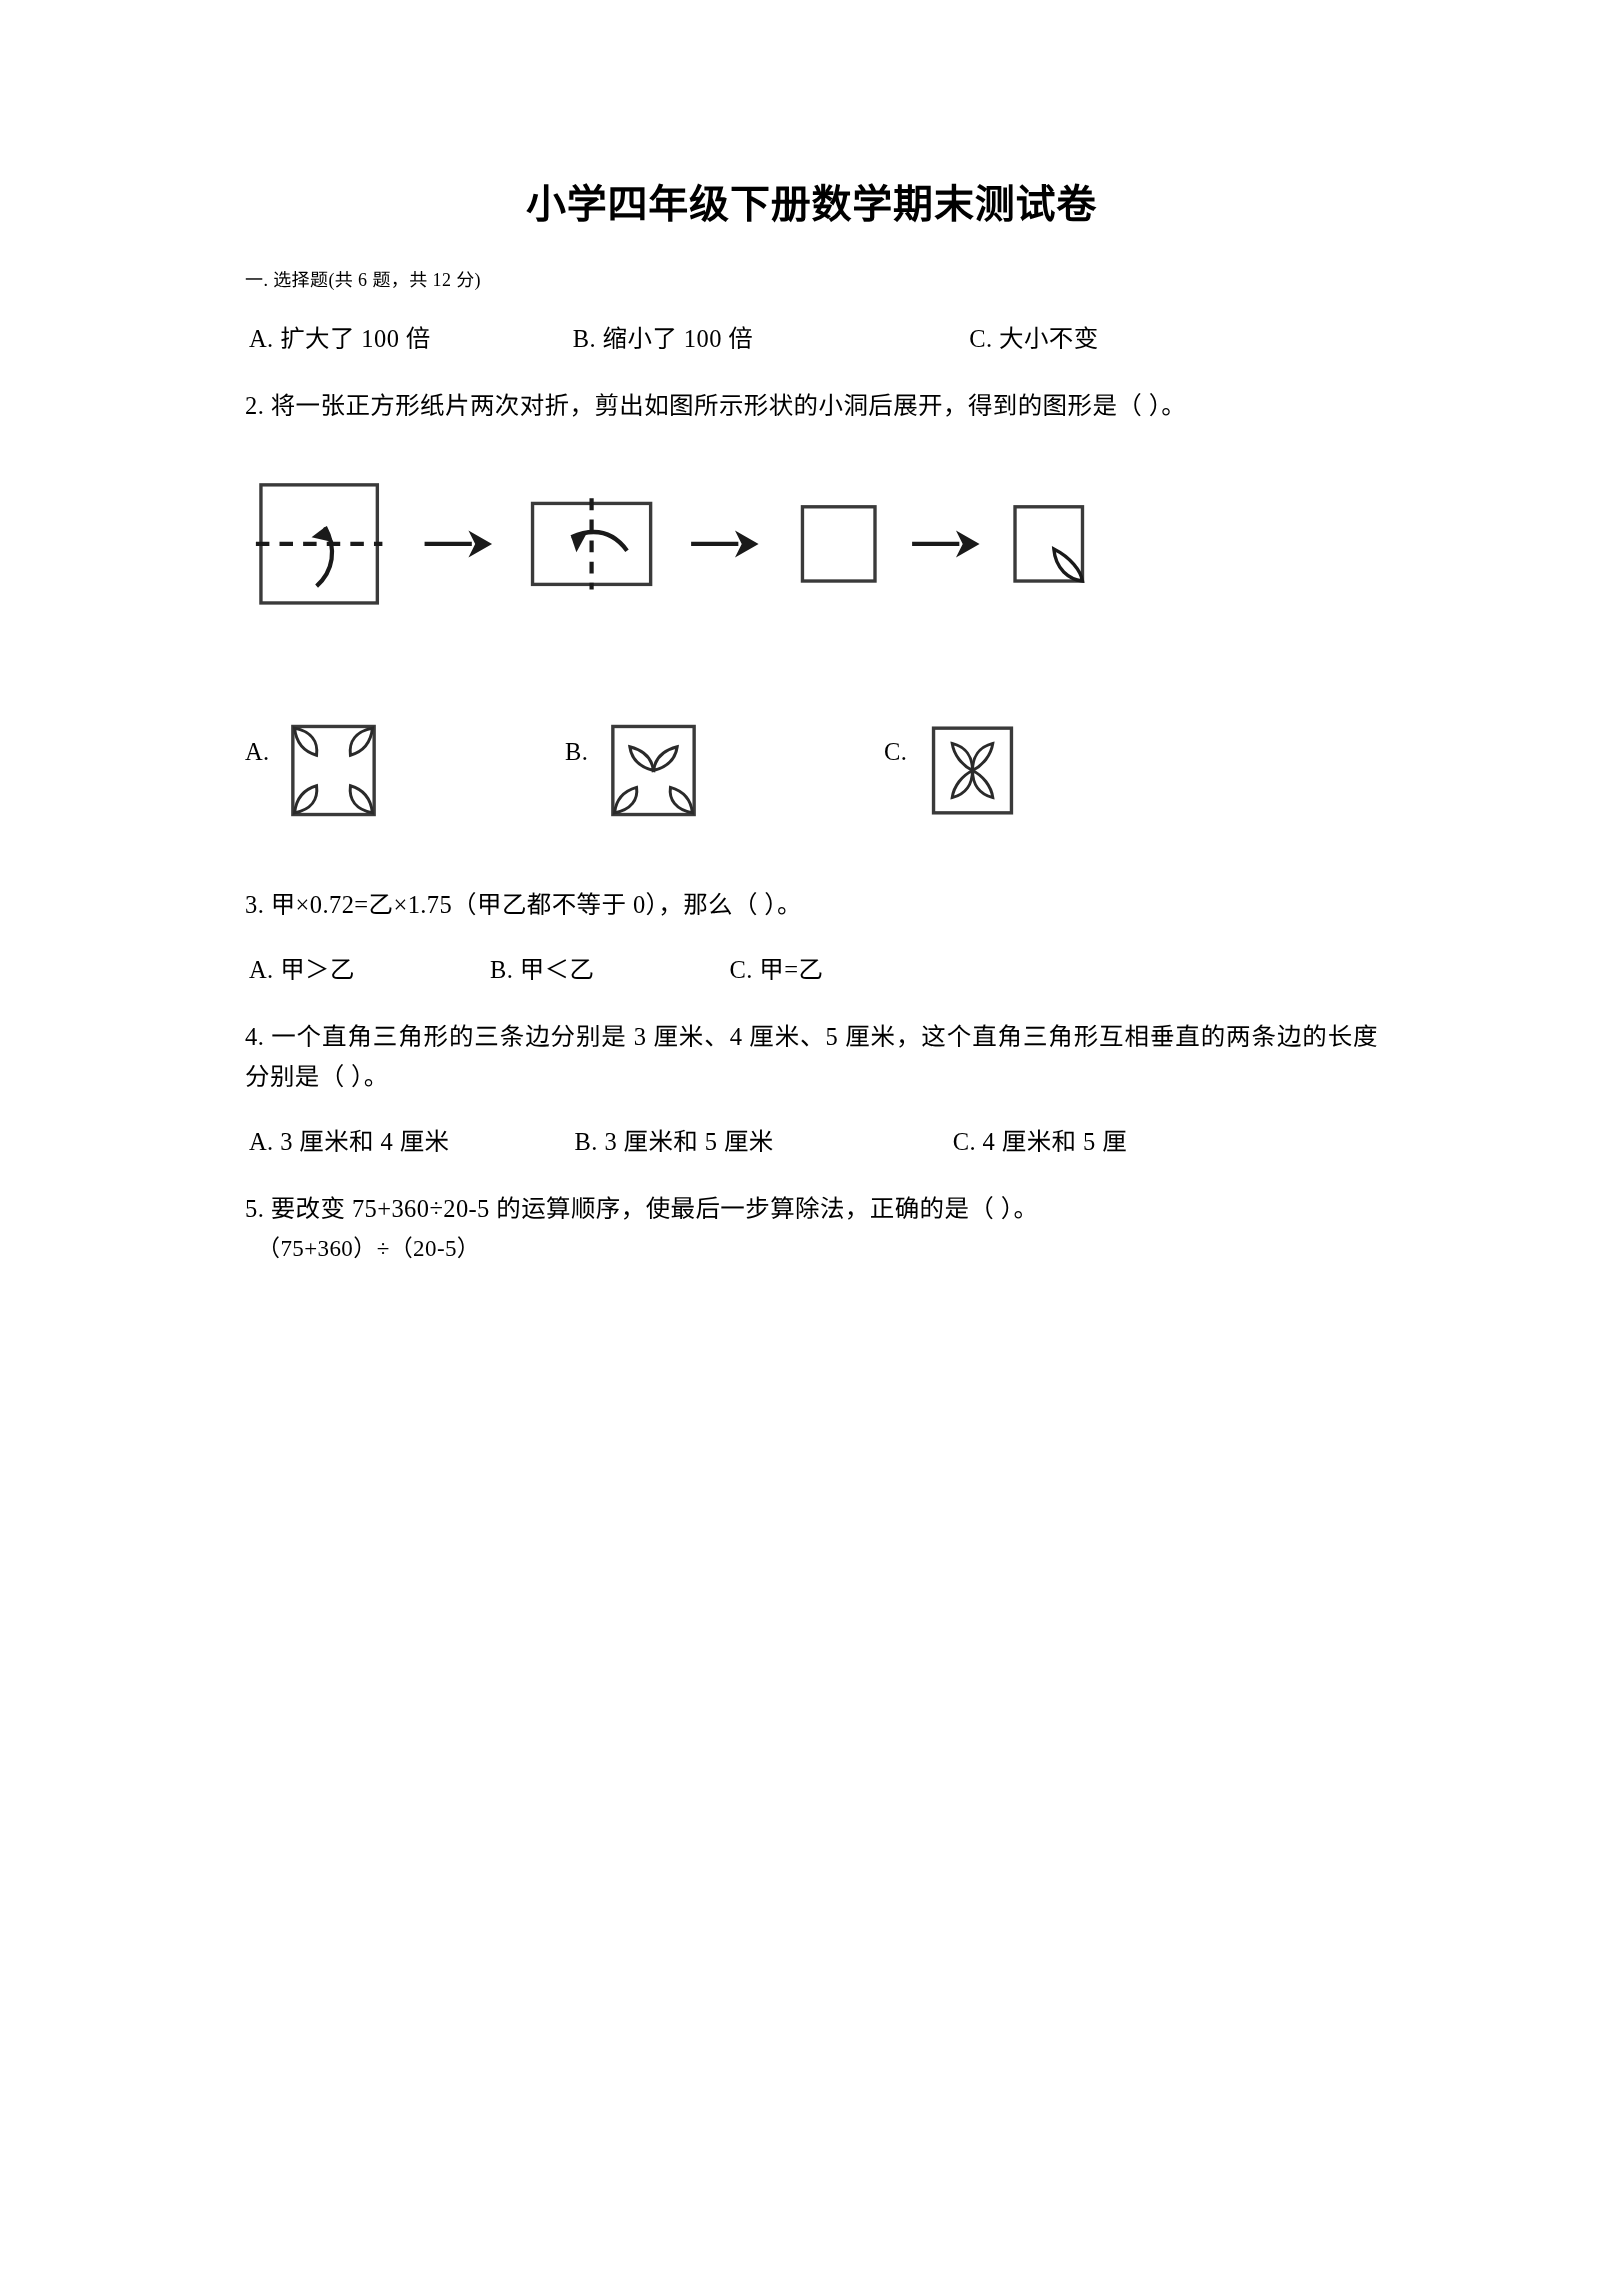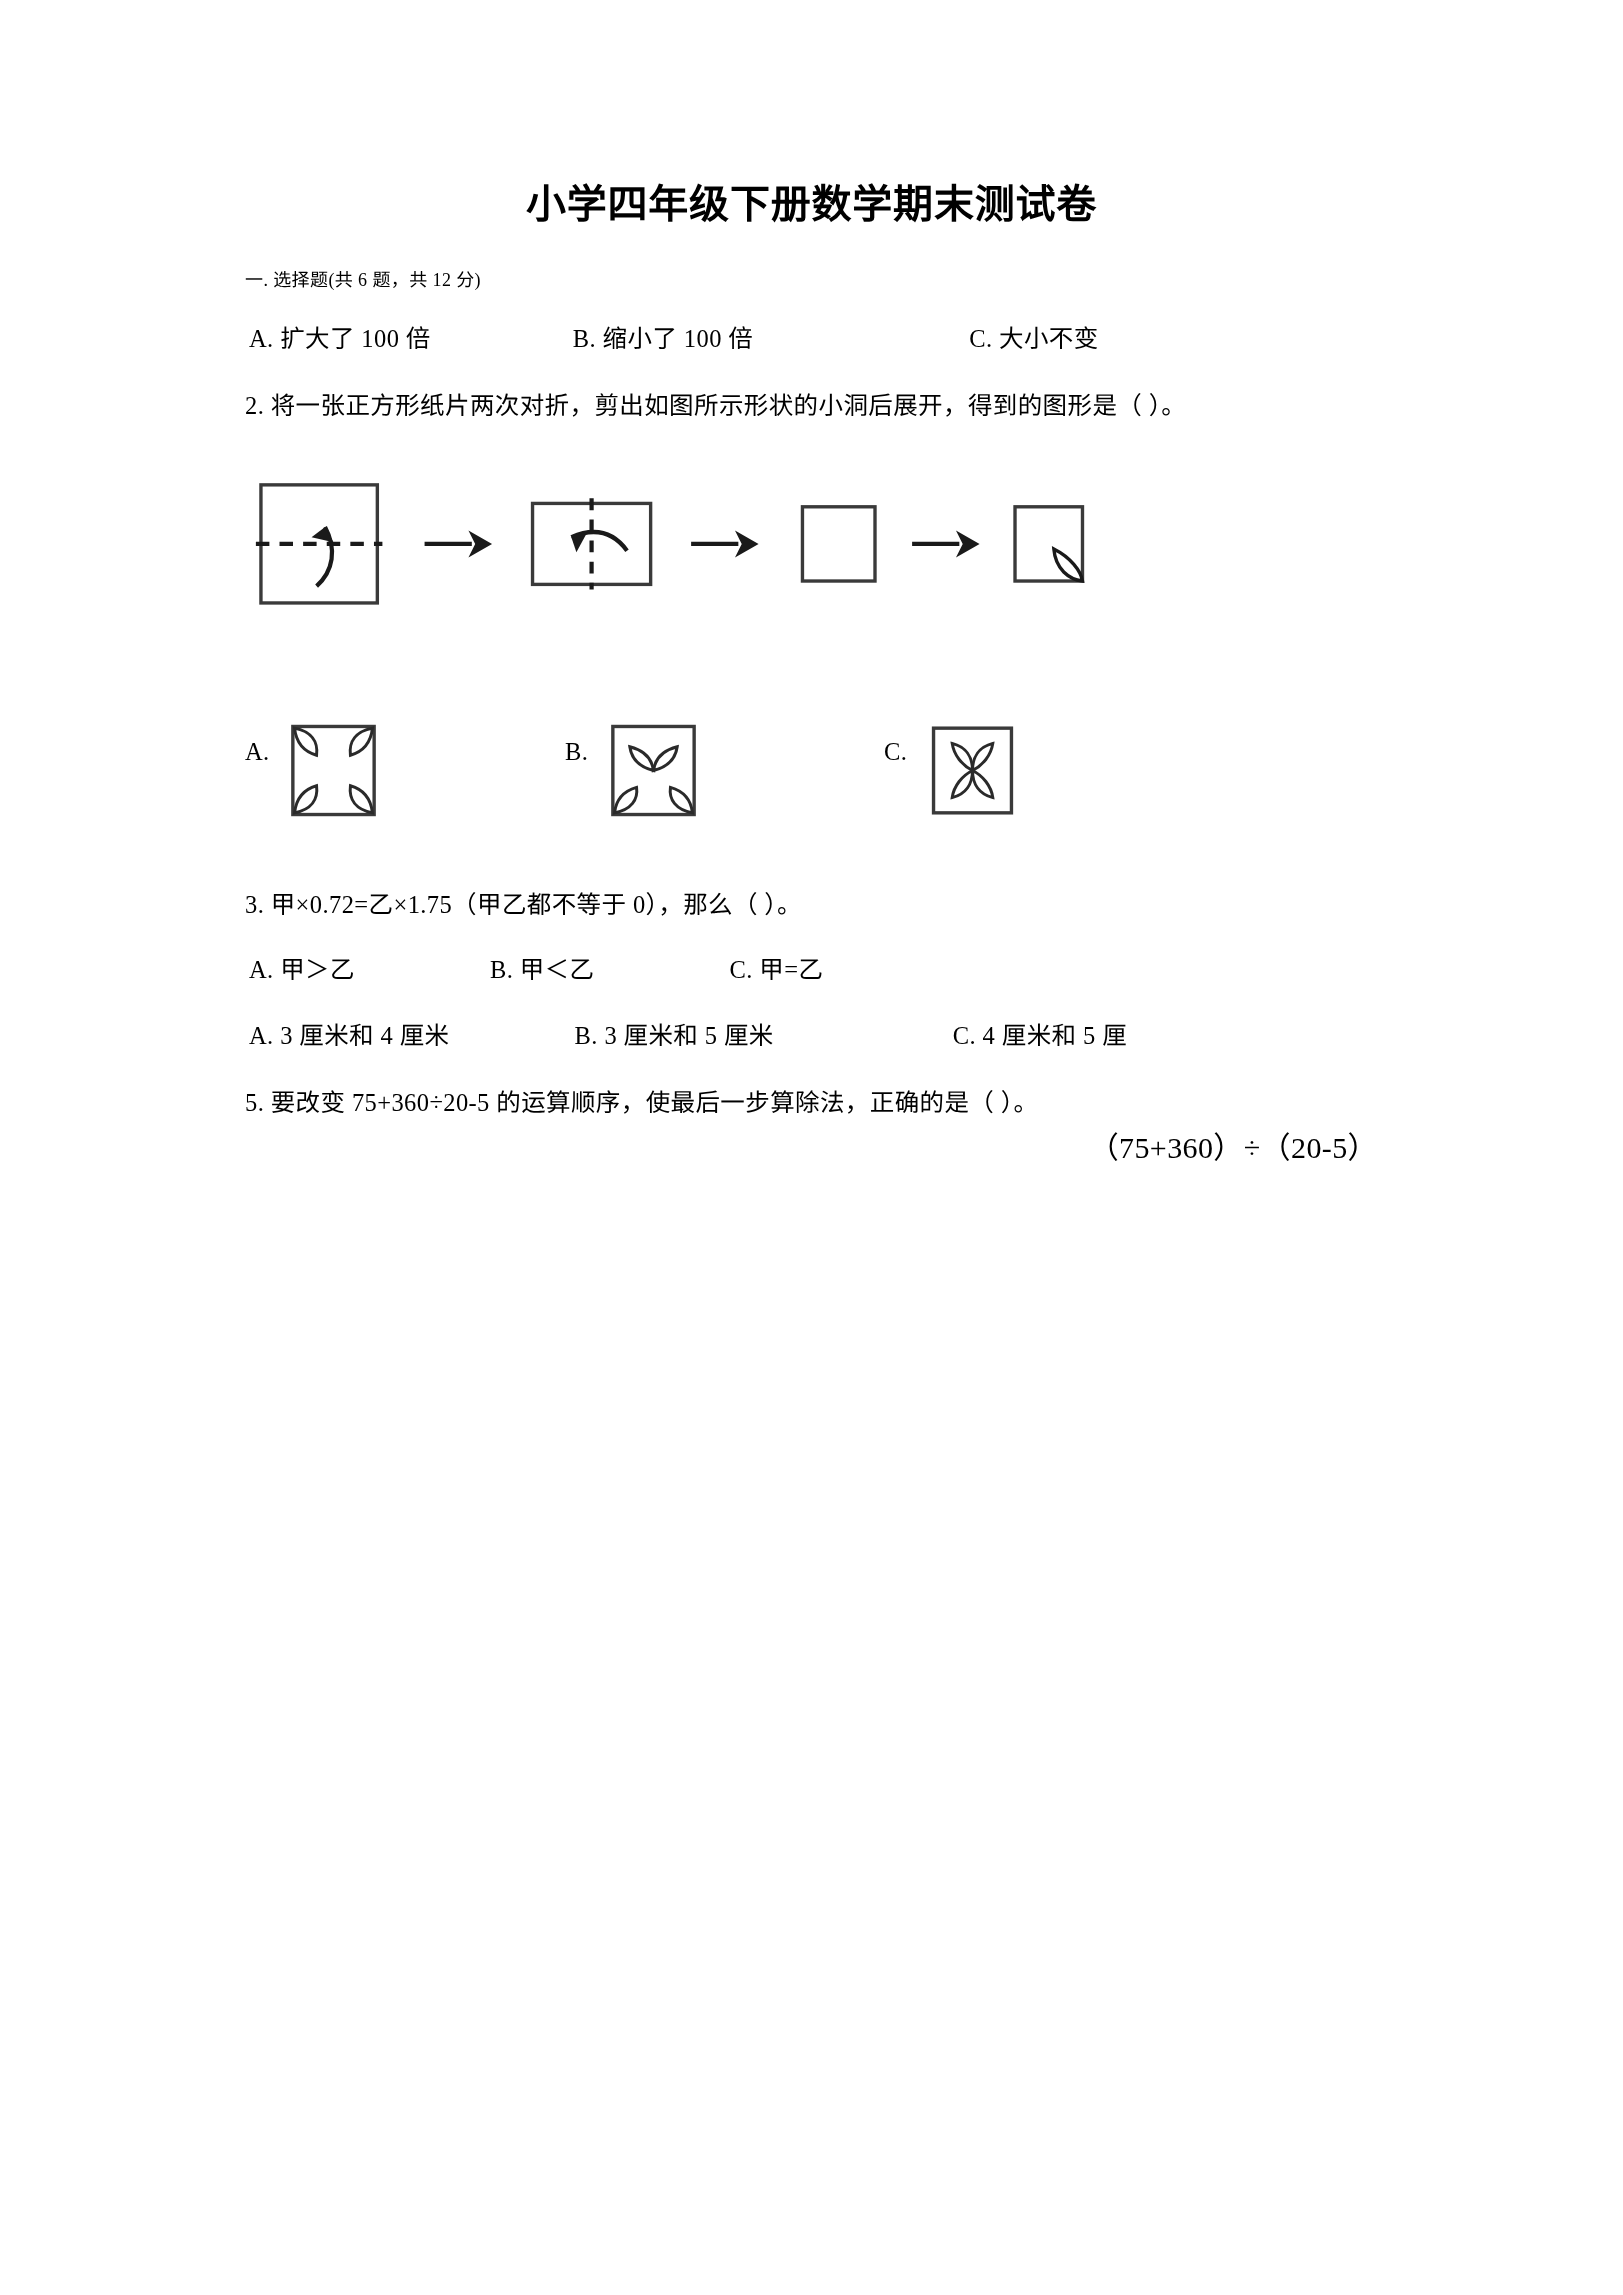--- a/index.html
+++ b/index.html
@@ -54,27 +54,26 @@
     line-height: 1.62;
     letter-spacing: 0.4px;
     padding-top: 22px;
     margin: 4px;
     white-space: nowrap;
   }
   .opt {
     display: inline-block;
   }
   .opt-wrapline {
-    font-size: 30px;
+    font-size: 23px;
     line-height: 1.62;
     letter-spacing: 0.4px;
     padding-left: 12px;
     padding-top: 1.7px;
     white-space: nowrap;
-    text-align: right;
   }
   
   .gap-q1-b { width: 129px; display: inline-block; }
   .gap-q1-c { width: 203px; display: inline-block; }
   .gap-q3-b { width: 122px; display: inline-block; }
   .gap-q3-c { width: 122px; display: inline-block; }
   .gap-q4-b { width: 112px; display: inline-block; }
   .gap-q4-c { width: 166px; display: inline-block; }
   .gap-q5-b { width: 110px; display: inline-block; }
   .gap-q5-c { width: 174px; display: inline-block; }
@@ -221,20 +220,21 @@
   <div class="qtext">3. 甲×0.72=乙×1.75（甲乙都不等于 0），那么（      ）。</div>
 
   <div class="options-row">
     <span class="opt">A. 甲＞乙</span>
     <span class="gap-q3-b"></span>
     <span class="opt">B. 甲＜乙</span>
     <span class="gap-q3-c"></span>
     <span class="opt">C. 甲=乙</span>
   </div>
 
+  <div class="qtext">4. 一个直角三角形的三条边分别是 3 厘米、4 厘米、5 厘米，这个直角三角形互相垂直的两条边的长度分别是（      ）。</div>
 
   <div class="options-row">
     <span class="opt">A. 3 厘米和 4 厘米</span>
     <span class="gap-q4-b"></span>
     <span class="opt">B. 3 厘米和 5 厘米</span>
     <span class="gap-q4-c"></span>
     <span class="opt">C. 4 厘米和 5 厘</span>
   </div>
 
   <div class="qtext">5. 要改变 75+360÷20-5  的运算顺序，使最后一步算除法，正确的是（      ）。</div>

